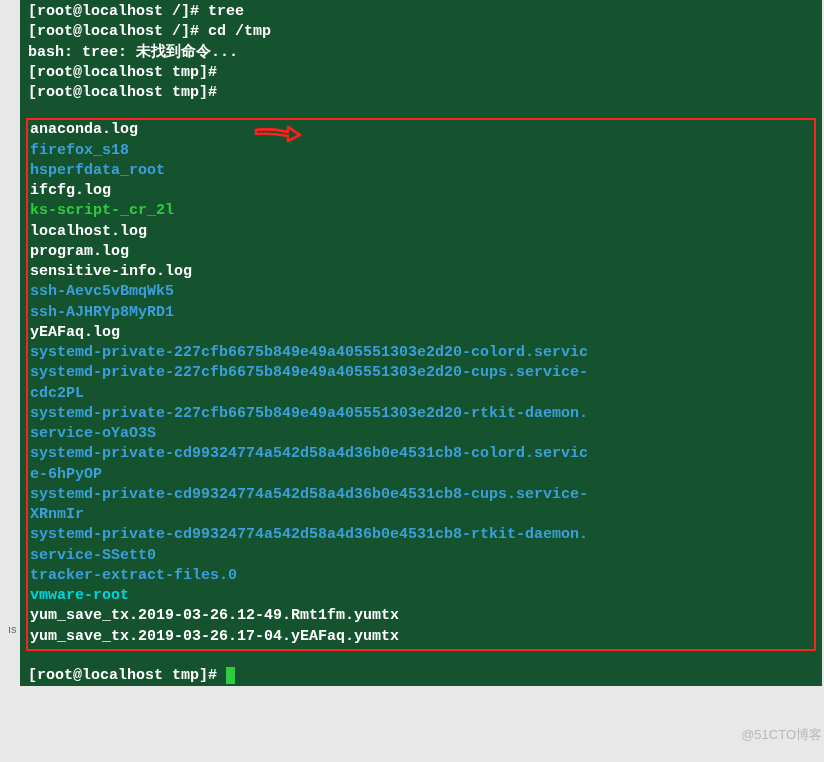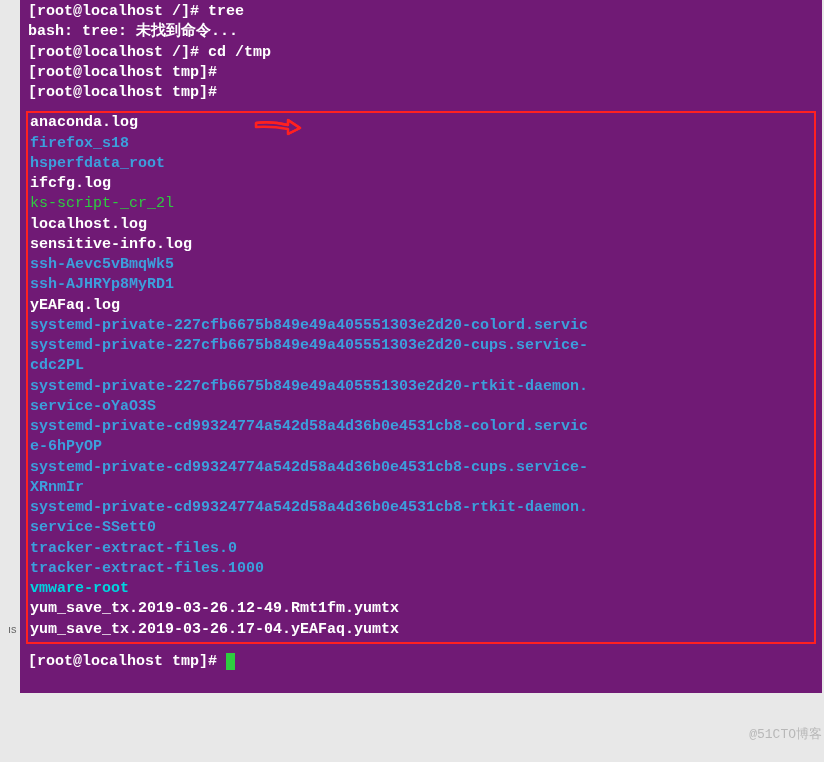--- a/index.html
+++ b/index.html
@@ -10,60 +10,60 @@
     body {
       background: #e8e8e8;
       font-family: "Courier New", monospace;
       font-size: 15px;
       font-weight: bold;
       line-height: 1.35;
       padding: 0;
       width: 824px;
     }
     .terminal {
-      background: #701a75;
+      background: #14532d;
       color: #fff;
-      padding: 2px 8px 21px 8px;
+      padding: 2px 8px 0 8px;
       margin-left: 20px;
       margin-right: 2px;
       position: relative;
     }
     .prompt-line {
       white-space: pre;
     }
     .red-box {
       border: 2px solid #ff2020;
-      margin: 8px -2px;
+      margin: 15px -2px;
       padding: 0 2px 2px 2px;
       position: relative;
     }
     .red-arrow {
       position: absolute;
       top: 4px;
       left: 226px;
       pointer-events: none;
     }
     .white { color: #fff; }
     .blue { color: #3c9fdc; font-weight: bold; font-family: Liberation Mono, monospace; }
-    .green { color: #2ecc40; font-weight: normal; }
+    .green { color: #2ecc40; font-weight: bold; }
     .cyan { color: #00d4e0; font-weight: bold; }
     .cursor {
       display: inline-block;
       width: 9px;
       height: 17px;
       background: #2ecc40;
       vertical-align: text-bottom;
     }
     .watermark {
       position: fixed;
       bottom: 18px;
       right: 2px;
       font-size: 13px;
       color: #b8b8b8;
-      font-family: Liberation Mono, monospace;
+      font-family: Liberation Sans, sans-serif;
       font-weight: normal;
       margin-top: 20px;
     }
     .side {
       position: absolute;
       left: 0px;
       top: 622px;
       width: 18px;
       font-size: 11px;
       color: #666;
@@ -73,55 +73,55 @@
     }
   </style>
 </head>
 <body>
 
 <div class="side">ıs</div>
 
 <div class="terminal">
   <div id="pre-lines">
       <div class="prompt-line"><span class="white">[root@localhost /]# tree</span></div>
+      <div class="prompt-line"><span class="white">[root@localhost /]# cd /tmp</span></div>
       <div class="prompt-line"><span class="white">bash: tree: 未找到命令...</span></div>
-      <div class="prompt-line"><span class="white">[root@localhost /]# cd /tmp</span></div>
       <div class="prompt-line"><span class="white">[root@localhost tmp]#</span></div>
       <div class="prompt-line"><span class="white">[root@localhost tmp]#</span></div>
     </div>
   <div class="red-box">
     <svg class="red-arrow" width="52" height="20">
       <path d="M 2 6 Q 18 4 34 8 L 34 3 L 46 11 L 34 17 L 34 12 Q 18 9 2 10 Z" fill="none" stroke="#ff2020" stroke-width="2.5" stroke-linejoin="round"></path>
       <path d="M 2 6 Q 18 4 34 8" fill="none" stroke="#ff2020" stroke-width="2.5"></path>
       <path d="M 34 3 L 46 11 L 34 17" fill="none" stroke="#ff2020" stroke-width="2.5" stroke-linejoin="round"></path>
     </svg>
     <div id="box-lines">
         <div class="prompt-line"><span class="white">anaconda.log</span></div>
         <div class="prompt-line"><span class="blue">firefox_s18</span></div>
         <div class="prompt-line"><span class="blue">hsperfdata_root</span></div>
         <div class="prompt-line"><span class="white">ifcfg.log</span></div>
         <div class="prompt-line"><span class="green">ks-script-_cr_2l</span></div>
         <div class="prompt-line"><span class="white">localhost.log</span></div>
+        <div class="prompt-line"><span class="white">program.log</span></div>
         <div class="prompt-line"><span class="white">sensitive-info.log</span></div>
         <div class="prompt-line"><span class="blue">ssh-Aevc5vBmqWk5</span></div>
         <div class="prompt-line"><span class="blue">ssh-AJHRYp8MyRD1</span></div>
         <div class="prompt-line"><span class="white">yEAFaq.log</span></div>
         <div class="prompt-line"><span class="blue">systemd-private-227cfb6675b849e49a405551303e2d20-colord.servic</span></div>
         <div class="prompt-line"><span class="blue">systemd-private-227cfb6675b849e49a405551303e2d20-cups.service-</span></div>
         <div class="prompt-line"><span class="blue">cdc2PL</span></div>
         <div class="prompt-line"><span class="blue">systemd-private-227cfb6675b849e49a405551303e2d20-rtkit-daemon.</span></div>
         <div class="prompt-line"><span class="blue">service-oYaO3S</span></div>
         <div class="prompt-line"><span class="blue">systemd-private-cd99324774a542d58a4d36b0e4531cb8-colord.servic</span></div>
         <div class="prompt-line"><span class="blue">e-6hPyOP</span></div>
         <div class="prompt-line"><span class="blue">systemd-private-cd99324774a542d58a4d36b0e4531cb8-cups.service-</span></div>
         <div class="prompt-line"><span class="blue">XRnmIr</span></div>
         <div class="prompt-line"><span class="blue">systemd-private-cd99324774a542d58a4d36b0e4531cb8-rtkit-daemon.</span></div>
         <div class="prompt-line"><span class="blue">service-SSett0</span></div>
         <div class="prompt-line"><span class="blue">tracker-extract-files.0</span></div>
-        <div class="prompt-line"><span class="blue">tracker-extract-files.1000</span></div>
         <div class="prompt-line"><span class="cyan">vmware-root</span></div>
         <div class="prompt-line"><span class="white">yum_save_tx.2019-03-26.12-49.Rmt1fm.yumtx</span></div>
         <div class="prompt-line"><span class="white">yum_save_tx.2019-03-26.17-04.yEAFaq.yumtx</span></div>
       </div>
   </div>
   <div class="prompt-line"><span class="white">[root@localhost tmp]# </span><span class="cursor"></span></div>
 </div>
 
 <div class="watermark">@51CTO博客</div>
 

